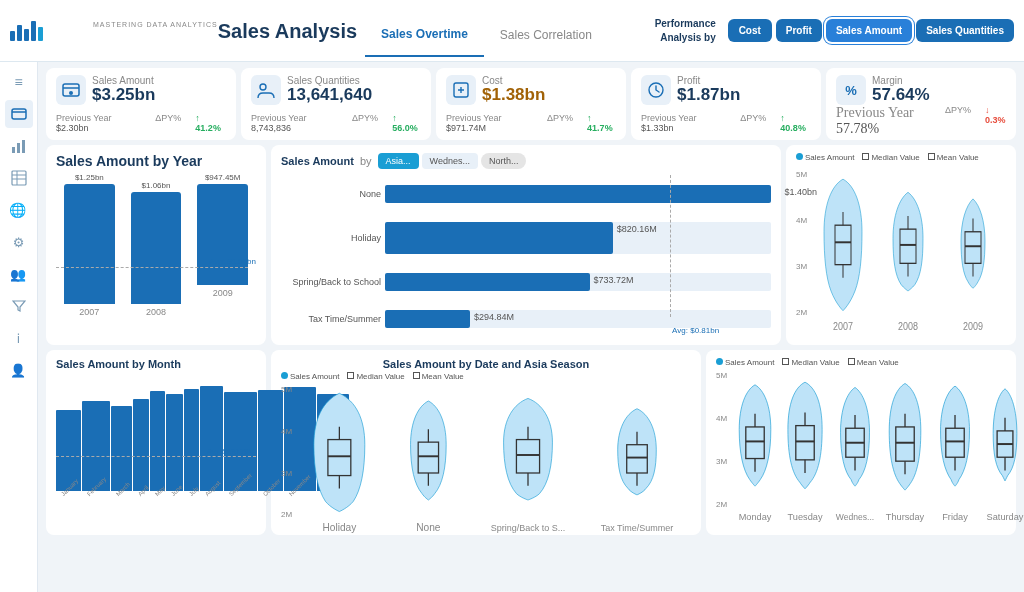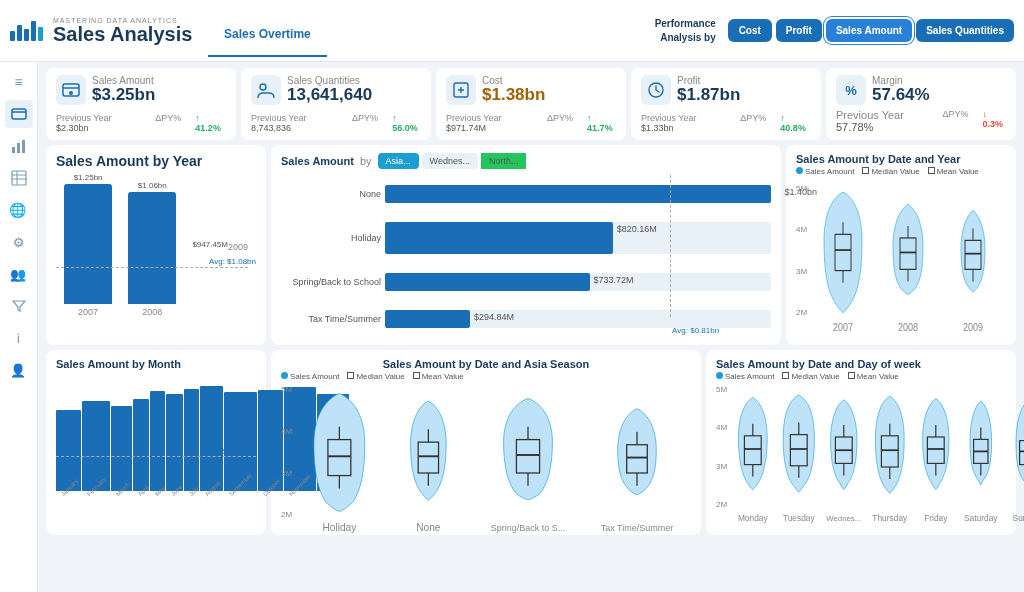--- a/index.html
+++ b/index.html
@@ -10,27 +10,28 @@
 
 <div style="background:white;height:62px;display:flex;align-items:center;padding:0 10px;border-bottom:1px solid #dde8f0;gap:8px;">
   <div style="display:flex;align-items:center;gap:6px;min-width:190px;">
     <div style="display:flex;align-items:flex-end;gap:2px;margin-right:4px;">
       <div style="width:5px;height:10px;background:#1a6eb5;border-radius:1px;"></div>
       <div style="width:5px;height:16px;background:#1a6eb5;border-radius:1px;"></div>
       <div style="width:5px;height:12px;background:#1a6eb5;border-radius:1px;"></div>
       <div style="width:5px;height:20px;background:#1a6eb5;border-radius:1px;"></div>
       <div style="width:5px;height:14px;background:#1a9ed4;border-radius:1px;"></div>
     </div>
-    <div style="display:flex;flex-direction:column;line-height:1;">
+    <div style="display:flex;flex-direction:row;line-height:1;margin-left:40px;">
       <span style="font-size:7px;color:#888;letter-spacing:1px;">MASTERING DATA ANALYTICS</span>
       <span style="font-size:20px;font-weight:700;color:#1a3a5c;">Sales Analysis</span>
     </div>
   </div>
   <div style="display:flex;gap:0;flex:1;align-self:stretch;align-items:center;padding-top:16px;">
     <div style="padding:6px 16px 14px;font-size:12px;color:#1a6eb5;font-weight:600;border-bottom:2px solid #1a6eb5;cursor:pointer;">Sales Overtime</div>
+    <div style="padding:6px 16px 14px;font-size:12px;color:#888;cursor:pointer;">Sales Correlation</div>
   </div>
   <div style="font-size:10px;font-weight:600;color:#1a3a5c;text-align:right;line-height:1.4;margin-right:4px;">Performance<br>Analysis by</div>
   <div style="display:flex;gap:4px;">
     <button style="padding:6px 10px;border-radius:6px;font-size:10px;font-weight:600;cursor:pointer;border:none;background:#1a6eb5;color:white;min-width:44px;">Cost</button>
     <button style="padding:6px 10px;border-radius:6px;font-size:10px;font-weight:600;cursor:pointer;border:none;background:#1a6eb5;color:white;min-width:44px;">Profit</button>
     <button style="padding:6px 10px;border-radius:6px;font-size:10px;font-weight:600;cursor:pointer;border:none;background:#2980d9;color:white;min-width:48px;box-shadow:0 0 0 2px #fff,0 0 0 3px #2980d9;">Sales Amount</button>
     <button style="padding:6px 10px;border-radius:6px;font-size:10px;font-weight:600;cursor:pointer;border:none;background:#1a6eb5;color:white;min-width:48px;">Sales Quantities</button>
   </div>
 </div>
 
@@ -156,21 +157,21 @@
 
     <div style="background:white;border-radius:8px;flex:1;padding:7px 10px;display:flex;flex-direction:column;justify-content:space-between;">
       <div style="display:flex;align-items:center;gap:6px;">
         <div style="width:30px;height:30px;background:#e8f0f8;border-radius:6px;display:flex;align-items:center;justify-content:center;flex-shrink:0;font-size:13px;color:#1a6eb5;font-weight:700;">%</div>
         <div>
           <div style="font-size:10px;color:#888;">Margin</div>
           <div style="font-size:17px;font-weight:700;color:#1a3a5c;line-height:1.1;">57.64%</div>
         </div>
       </div>
       <div style="display:flex;gap:14px;">
-        <div style="font-size:11px;color:#888;">Previous Year <span style="color:#555;font-weight:500;">57.78%</span></div>
+        <div style="font-size:14px;color:#888;font-family:Liberation Serif, serif;">Previous Year <span style="color:#555;font-weight:500;">57.78%</span></div>
         <div style="font-size:9px;color:#888;">ΔPY%</div>
         <div style="font-size:9px;font-weight:600;color:#e74c3c;">↓ 0.3%</div>
       </div>
     </div>
   </div>
 
   <div style="display:flex;gap:5px;height:200px;">
 
     <div style="background:white;border-radius:8px;padding:8px 10px;width:220px;display:flex;flex-direction:column;">
       <div style="font-size:14px;font-weight:700;color:#1a3a5c;margin-bottom:4px;">Sales Amount by Year</div>
@@ -182,37 +183,37 @@
           <div style="display:flex;flex-direction:column;align-items:center;flex:1;height:100%;justify-content:flex-end;">
             <div style="font-size:8px;color:#555;margin-bottom:2px;">$1.25bn</div>
             <div style="background:#1a6eb5;border-radius:3px 3px 0 0;width:100%;height:92%;"></div>
             <div style="font-size:9px;color:#888;margin-top:3px;">2007</div>
           </div>
           <div style="display:flex;flex-direction:column;align-items:center;flex:1;height:100%;justify-content:flex-end;">
             <div style="font-size:8px;color:#555;margin-bottom:2px;">$1.06bn</div>
             <div style="background:#1a6eb5;border-radius:3px 3px 0 0;width:100%;height:78%;"></div>
             <div style="font-size:9px;color:#888;margin-top:3px;">2008</div>
           </div>
-          <div style="display:flex;flex-direction:row;align-items:center;flex:1;height:100%;justify-content:flex-end;">
+          <div style="display:flex;flex-direction:column;align-items:center;flex:1;height:100%;justify-content:flex-start;">
             <div style="font-size:8px;color:#555;margin-bottom:2px;">$947.45M</div>
             <div style="background:#1a6eb5;border-radius:3px 3px 0 0;width:100%;height:70%;"></div>
             <div style="font-size:9px;color:#888;margin-top:3px;">2009</div>
           </div>
         </div>
       </div>
     </div>
 
     <div style="background:white;border-radius:8px;padding:8px 10px;flex:1;display:flex;flex-direction:column;">
       <div style="display:flex;align-items:center;gap:6px;margin-bottom:6px;">
         <span style="font-size:11px;font-weight:700;color:#1a3a5c;">Sales Amount</span>
         <span style="font-size:11px;color:#888;">by</span>
         <div style="display:flex;gap:3px;">
           <button style="padding:3px 8px;border-radius:4px;font-size:9px;border:none;background:#1a9ed4;color:white;cursor:pointer;">Asia...</button>
           <button style="padding:3px 8px;border-radius:4px;font-size:9px;border:none;background:#e8f0f8;color:#555;cursor:pointer;">Wednes...</button>
-          <button style="padding:3px 8px;border-radius:0;font-size:9px;border:none;background:#22c55e;color:#555;cursor:pointer;">North...</button>
+          <button style="padding:3px 8px;border-radius:8px;font-size:9px;border:none;background:#e5e5e5;color:#555;cursor:pointer;">North...</button>
         </div>
       </div>
       <div style="flex:1;position:relative;display:flex;flex-direction:column;justify-content:space-around;">
 
         <div style="position:absolute;left:calc(100px + 59%);top:0;bottom:20px;border-left:1px dashed #aaa;z-index:1;"></div>
         <div style="position:absolute;left:calc(100px + 59% + 2px);bottom:2px;font-size:8px;color:#1a6eb5;z-index:2;">Avg: $0.81bn</div>
 
         <div style="display:flex;align-items:center;gap:4px;">
           <span style="width:100px;font-size:9px;color:#555;text-align:right;flex-shrink:0;">None</span>
           <div style="flex:1;height:18px;background:#e8f0f8;border-radius:2px;position:relative;">
@@ -238,21 +239,20 @@
           <span style="width:100px;font-size:9px;color:#555;text-align:right;flex-shrink:0;">Tax Time/Summer</span>
           <div style="flex:1;height:18px;background:#e8f0f8;border-radius:2px;position:relative;">
             <div style="height:100%;width:22%;background:#1a6eb5;border-radius:2px;"></div>
             <span style="position:absolute;left:calc(22% + 4px);top:2px;font-size:9px;color:#555;">$294.84M</span>
           </div>
         </div>
       </div>
     </div>
 
     <div style="background:white;border-radius:8px;padding:8px 10px;width:230px;display:flex;flex-direction:column;">
-      <div style="font-size:11px;font-weight:700;color:#1a3a5c;margin-bottom:2px;">Sales Amount by Date and Year</div>
       <div style="display:flex;gap:8px;font-size:8px;color:#555;margin-bottom:4px;">
         <span><span style="display:inline-block;width:7px;height:7px;border-radius:50%;background:#1a9ed4;margin-right:2px;"></span>Sales Amount</span>
         <span><span style="display:inline-block;width:7px;height:7px;background:none;border:1px solid #555;margin-right:2px;"></span>Median Value</span>
         <span><span style="display:inline-block;width:7px;height:7px;background:none;border:1px solid #555;margin-right:2px;"></span>Mean Value</span>
       </div>
       <div style="flex:1;display:flex;position:relative;">
 
         <div style="display:flex;flex-direction:column;justify-content:space-between;font-size:8px;color:#888;padding-right:4px;padding-top:4px;padding-bottom:20px;">
           <span>5M</span>
             <span>4M</span>
@@ -395,21 +395,20 @@
             <line x1="27" y1="58" x2="43" y2="58" stroke="#333" stroke-width="1.5"></line>
             <line x1="35" y1="48" x2="35" y2="38" stroke="#333" stroke-width="1"></line>
             <line x1="35" y1="70" x2="35" y2="80" stroke="#333" stroke-width="1"></line>
             <text x="35" y="115" text-anchor="middle" font-size="7" fill="#888">Tax Time/Summer</text>
           </svg>
         </div>
       </div>
     </div>
 
     <div style="background:white;border-radius:8px;padding:8px 10px;width:310px;display:flex;flex-direction:column;">
-      <div style="font-size:11px;font-weight:700;color:#1a3a5c;margin-bottom:2px;">Sales Amount by Date and Day of week</div>
       <div style="display:flex;gap:8px;font-size:8px;color:#555;margin-bottom:2px;">
         <span><span style="display:inline-block;width:7px;height:7px;border-radius:50%;background:#1a9ed4;margin-right:2px;"></span>Sales Amount</span>
         <span><span style="display:inline-block;width:7px;height:7px;background:none;border:1px solid #555;margin-right:2px;"></span>Median Value</span>
         <span><span style="display:inline-block;width:7px;height:7px;background:none;border:1px solid #555;margin-right:2px;"></span>Mean Value</span>
       </div>
       <div style="flex:1;display:flex;position:relative;">
         <div style="display:flex;flex-direction:column;justify-content:space-between;font-size:8px;color:#888;padding-right:3px;padding-top:2px;padding-bottom:18px;">
           <span>5M</span>
             <span>4M</span>
             <span>3M</span>

